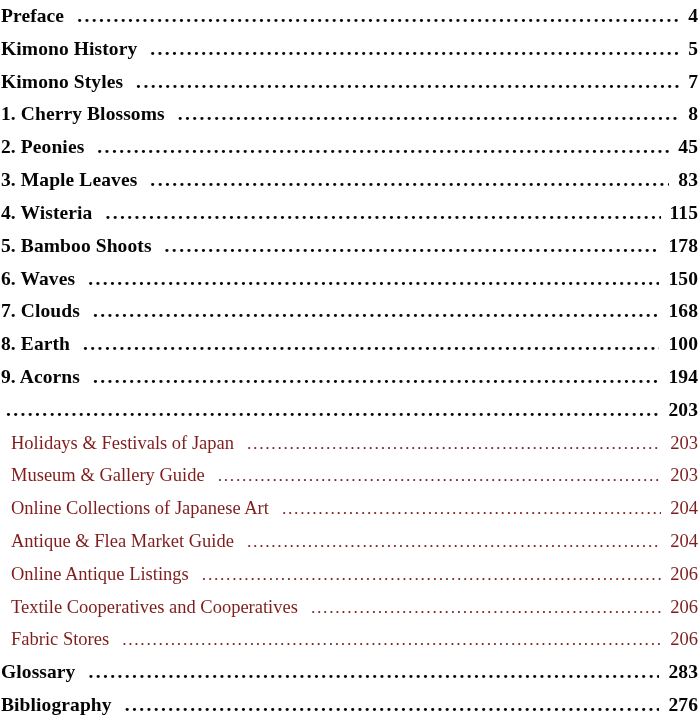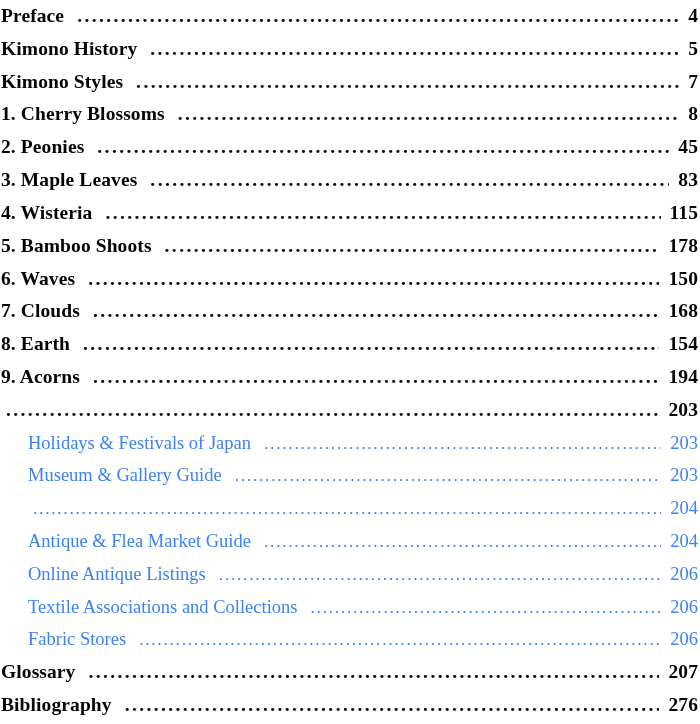--- a/index.html
+++ b/index.html
@@ -32,22 +32,22 @@
     gap: 8px;
   }
   .row.main {
     font-weight: 700;
     font-size: 19.5px;
     letter-spacing: 0.1px;
   }
   .row.sub {
     font-weight: 400;
     font-size: 18.5px;
-    padding-left: 27px;
-    color: #3b82f6;
+    padding-left: 10px;
+    color: #7f1d1d;
   }
   .label { flex: 0 0 auto; }
   .leader {
     flex: 1 1 auto;
     overflow: hidden;
     margin-left: 5px;
     margin-right: 1px;
   }
   .leader::after {
     content: "....................................................................................................................................................................................................";
@@ -120,21 +120,21 @@
 
   <div class="row main">
     <span class="label">7. Clouds</span>
     <span class="leader"></span>
     <span class="page">168</span>
   </div>
 
   <div class="row main">
     <span class="label">8. Earth</span>
     <span class="leader"></span>
-    <span class="page">154</span>
+    <span class="page">100</span>
   </div>
 
   <div class="row main">
     <span class="label">9. Acorns</span>
     <span class="leader"></span>
     <span class="page">194</span>
   </div>
 
   <div class="row main">
     <span class="leader"></span>
@@ -147,52 +147,53 @@
     <span class="page">203</span>
   </div>
 
   <div class="row sub">
     <span class="label">Museum &amp; Gallery Guide</span>
     <span class="leader"></span>
     <span class="page">203</span>
   </div>
 
   <div class="row sub">
+    <span class="label">Online Collections of Japanese Art</span>
     <span class="leader"></span>
     <span class="page">204</span>
   </div>
 
   <div class="row sub">
     <span class="label">Antique &amp; Flea Market Guide</span>
     <span class="leader"></span>
     <span class="page">204</span>
   </div>
 
   <div class="row sub">
     <span class="label">Online Antique Listings</span>
     <span class="leader"></span>
     <span class="page">206</span>
   </div>
 
   <div class="row sub">
-    <span class="label">Textile Associations and Collections</span>
+    <span class="label">Textile Cooperatives and Cooperatives</span>
     <span class="leader"></span>
     <span class="page">206</span>
   </div>
 
   <div class="row sub">
     <span class="label">Fabric Stores</span>
     <span class="leader"></span>
     <span class="page">206</span>
   </div>
 
   <div class="row main">
     <span class="label">Glossary</span>
     <span class="leader"></span>
-    <span class="page">207</span>
+    <span class="page">283</span>
   </div>
 
   <div class="row main">
     <span class="label">Bibliography</span>
     <span class="leader"></span>
     <span class="page">276</span>
   </div>
 </div>
 
 </body></html>

